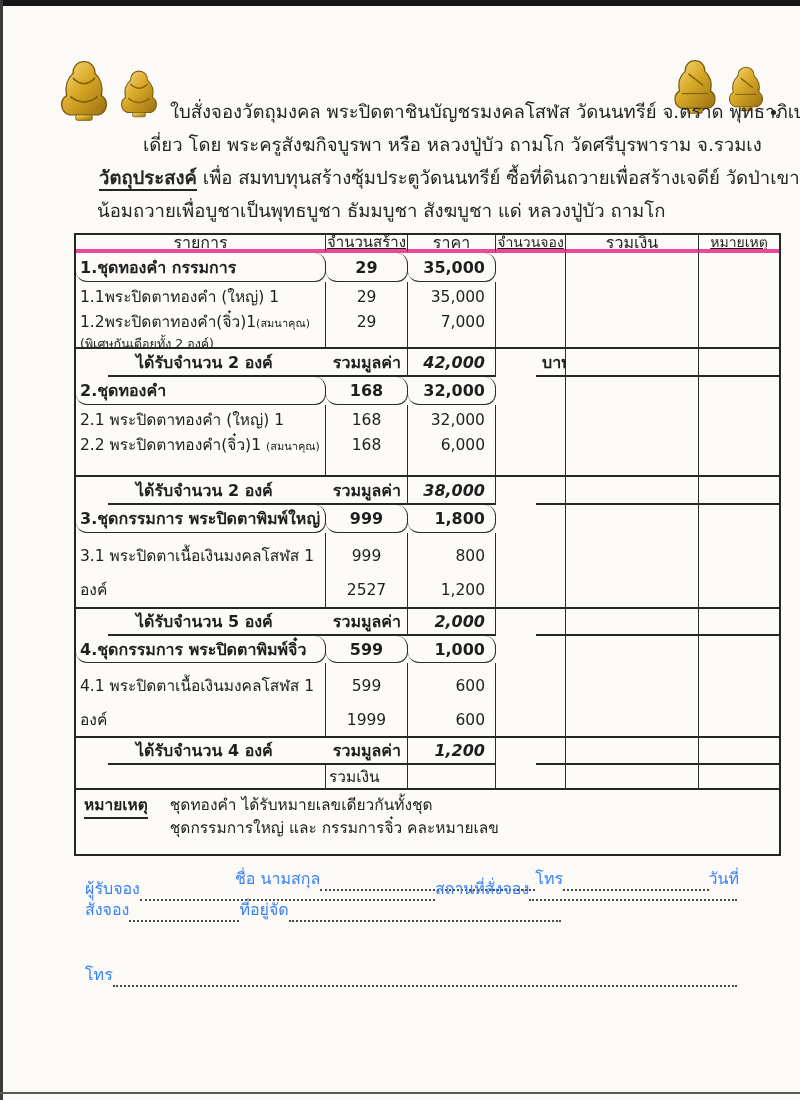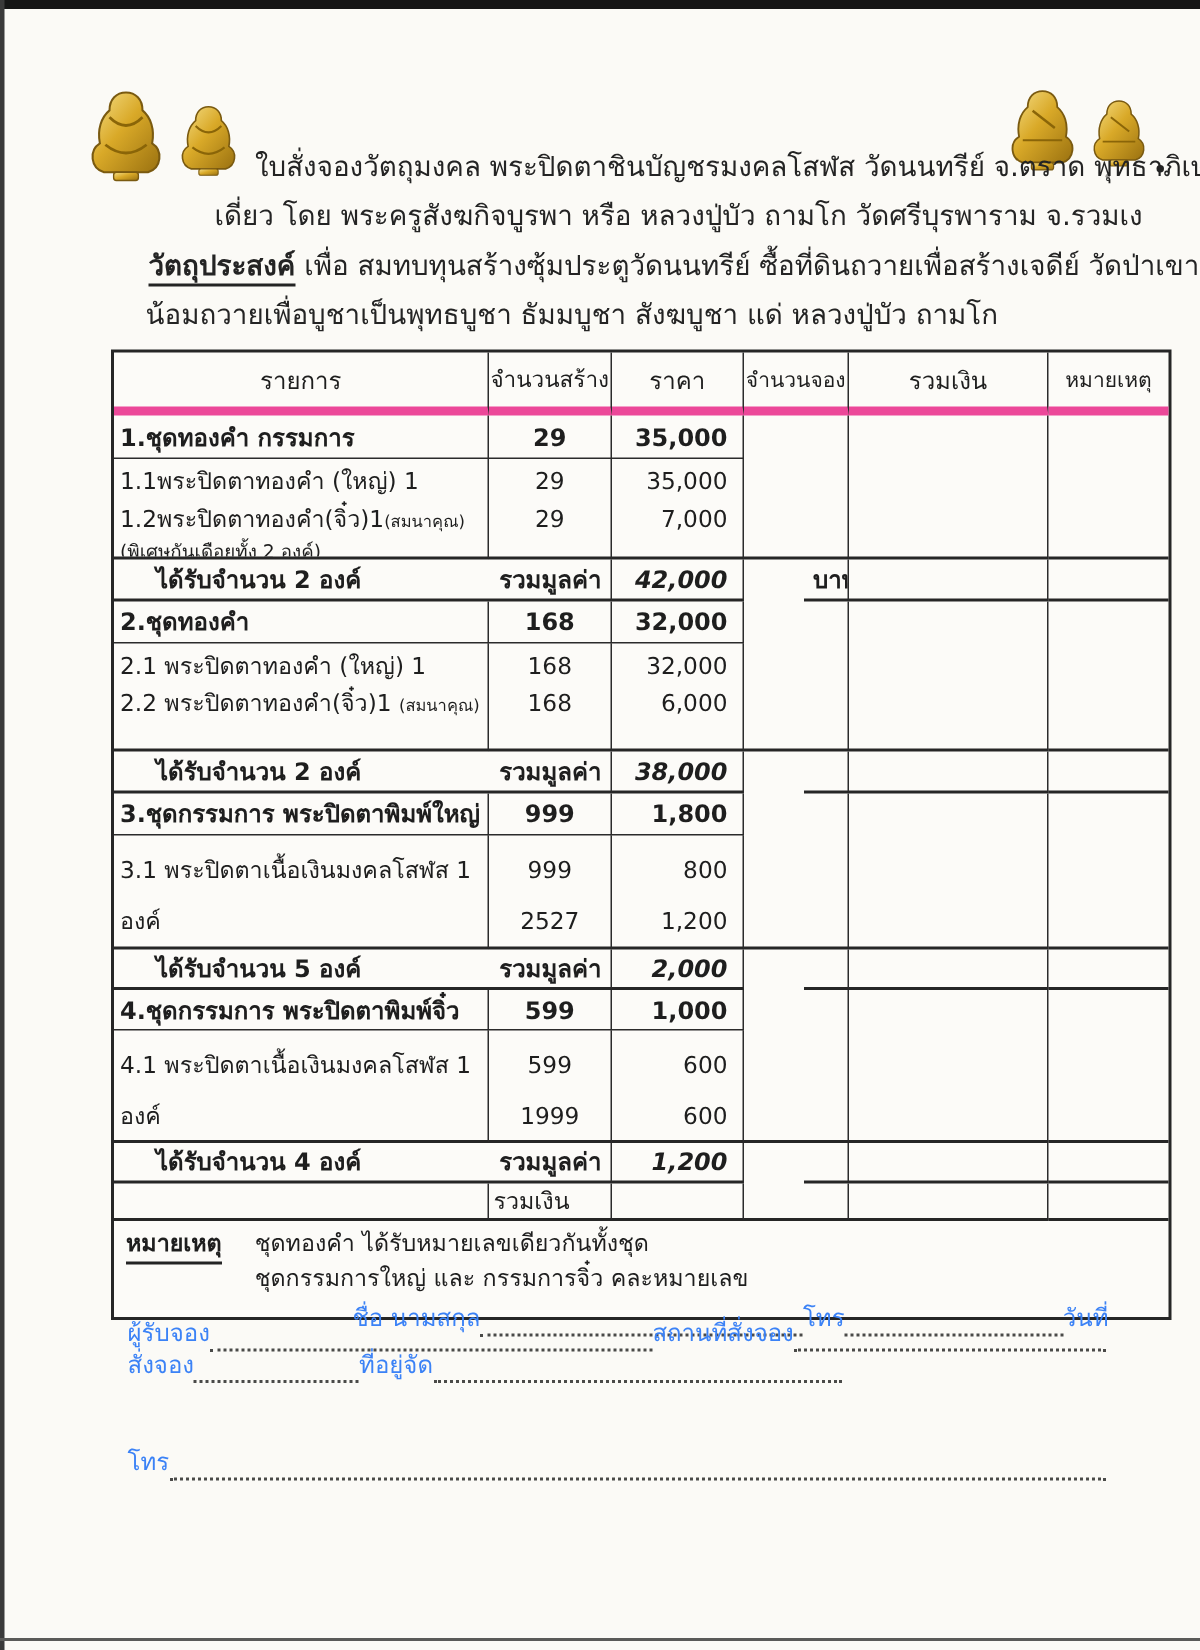--- a/index.html
+++ b/index.html
@@ -23,39 +23,39 @@
   .purpose-label{font-weight:bold;border-bottom:2.5px solid #242424;padding-bottom:1px;}
 
   
   .otable{
     position:absolute;left:74px;top:233px;width:703px;
     border:2.5px solid #262626;background:#fcfbf8;box-sizing:content-box;
   }
   .grid6{display:grid;grid-template-columns:250px 82px 88px 70px 133px 80px;}
   .cell{border-right:1.5px solid #2b2b2b;box-sizing:border-box;overflow:hidden;}
   .cell.lastcol{border-right:none;}
-  .thead .cell{border-bottom:6px solid #ec4899;height:42px;display:flex;align-items:center;justify-content:center;font-size:16px;}
-  .sec .ra{border-bottom:1.5px solid #2b2b2b;}
+  .thead .cell{border-bottom:4px solid #ec4899;height:18px;display:flex;align-items:center;justify-content:center;font-size:16px;text-decoration:underline;}
+  .sec .ra{border-bottom:1.5px solid #2b2b2b;border-radius:11px;}
   .sec .rb{border-bottom:2px solid #262626;}
   .sec .sum{border-bottom:2.5px solid #262626;}
   .sec-title{display:flex;align-items:center;padding-left:4px;font-weight:bold;font-size:16px;grid-row:1;grid-column:1;}
   .sec-qty{display:flex;align-items:center;justify-content:center;font-weight:bold;font-size:16px;grid-row:1;grid-column:2;}
   .sec-price{display:flex;align-items:center;justify-content:flex-end;padding-right:10px;font-weight:bold;font-size:16px;grid-row:1;grid-column:3;}
   .tall4{grid-row:1/3;grid-column:4;}
   .tall5{grid-row:1/3;grid-column:5;}
   .tall6{grid-row:1/3;grid-column:6;}
   .subs{grid-row:2;grid-column:1;padding:3px 0 0 4px;font-size:15.5px;line-height:25px;}
   .subs.spread{line-height:34px;padding-top:6px;}
   .subqty{grid-row:2;grid-column:2;text-align:center;padding-top:3px;font-size:15.5px;line-height:25px;}
   .subprice{grid-row:2;grid-column:3;text-align:right;padding:3px 10px 0 0;font-size:15.5px;line-height:25px;}
   .spread2{line-height:34px;padding-top:6px;}
   .tiny{font-size:11px;}
   .subnote{font-size:12.5px;line-height:16px;}
   .sumlabel{grid-row:3;grid-column:1/3;display:flex;align-items:center;justify-content:space-between;
-            padding:0 6px 0 28px;font-weight:bold;font-size:16px;}
+            padding:0 6px 0 28px;font-weight:bold;font-size:16px;margin-left:32px;}
   .sumval{grid-row:3;grid-column:3;display:flex;align-items:center;justify-content:flex-end;padding-right:10px;font-weight:bold;font-size:16px;font-style:italic;}
   .sumunit{grid-row:3;grid-column:4;display:flex;align-items:center;padding-left:6px;font-weight:bold;font-size:16px;margin-left:40px;}
   .sum5{grid-row:3;grid-column:5;}
   .sum6{grid-row:3;grid-column:6;}
   .totalrow .cell{height:25px;border-bottom:2px solid #262626;display:flex;align-items:center;font-size:15.5px;}
   .totalrow .tl{padding-left:3px;}
   .footnote{padding:4px 8px 14px 8px;font-size:15.5px;line-height:23px;display:flex;gap:22px;}
   .footnote-label{font-weight:bold;border-bottom:2px solid #242424;align-self:flex-start;white-space:nowrap;}
 
   

